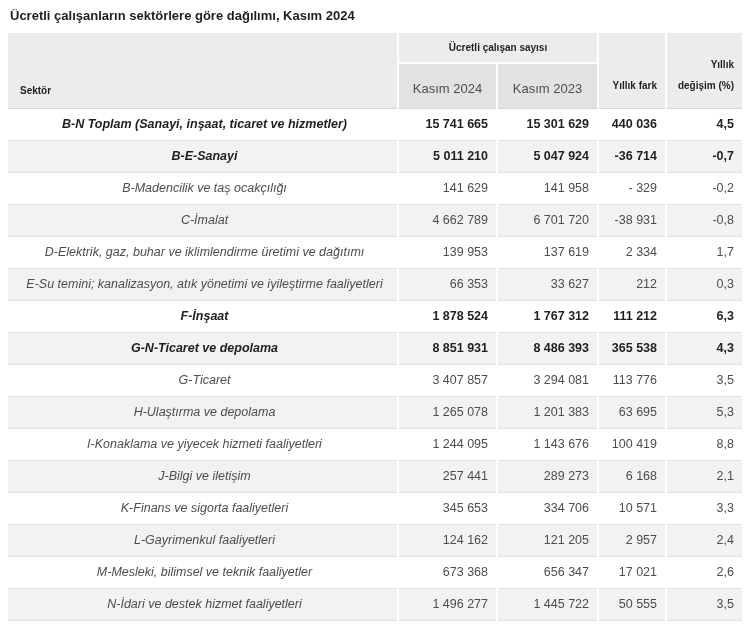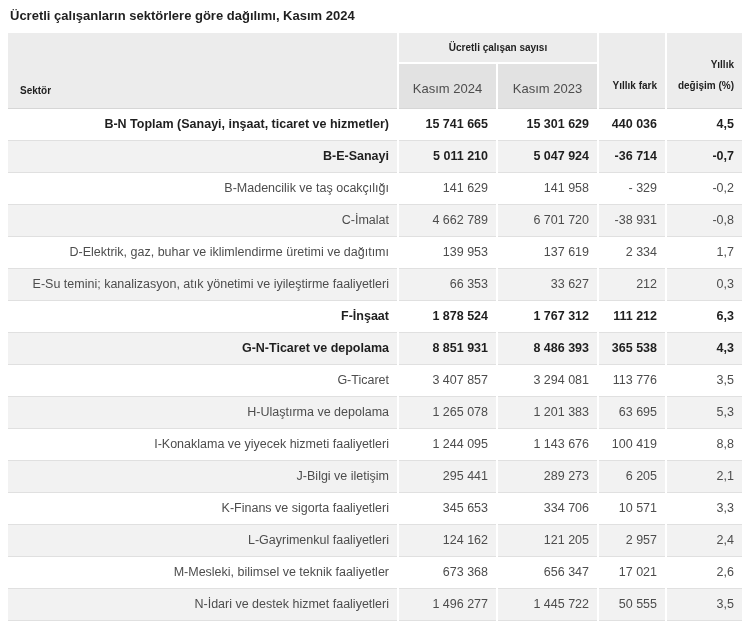--- a/index.html
+++ b/index.html
@@ -70,23 +70,24 @@
     box-sizing:border-box;
     padding:7px 8px;
     line-height:17px;
     color:var(--text-secondary,#4d4d4d);
     border-left:2px solid #ffffff;
     border-bottom:1px solid var(--row-border,#e0e0e0);
     vertical-align:middle;
     background:#ffffff;
   }
   tbody td.sector{
-    text-align:right;
+    text-align:center;
     padding-left:12px;
     border-left:none;
+    font-style:italic;
   }
   tbody td.num{
     text-align:right;
     white-space:nowrap;
   }
   tbody tr.bold td{
     font-weight:700;
     color:var(--text-primary,#1f1f1f);
   }
   tbody tr.shaded td{
@@ -193,23 +194,23 @@
   </tr>
         <tr>
     <td class="sector">I-Konaklama ve yiyecek hizmeti faaliyetleri</td>
     <td class="num">1 244 095</td>
     <td class="num">1 143 676</td>
     <td class="num">100 419</td>
     <td class="num">8,8</td>
   </tr>
         <tr class="shaded">
     <td class="sector">J-Bilgi ve iletişim</td>
-    <td class="num">295 441</td>
+    <td class="num">257 441</td>
     <td class="num">289 273</td>
-    <td class="num">6 205</td>
+    <td class="num">6 168</td>
     <td class="num">2,1</td>
   </tr>
         <tr>
     <td class="sector">K-Finans ve sigorta faaliyetleri</td>
     <td class="num">345 653</td>
     <td class="num">334 706</td>
     <td class="num">10 571</td>
     <td class="num">3,3</td>
   </tr>
         <tr class="shaded">

